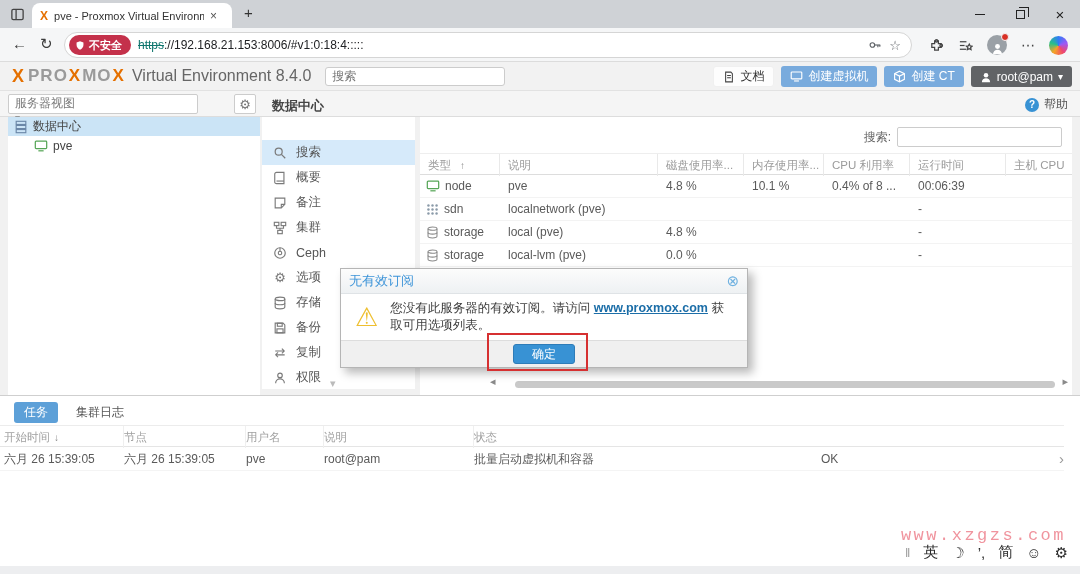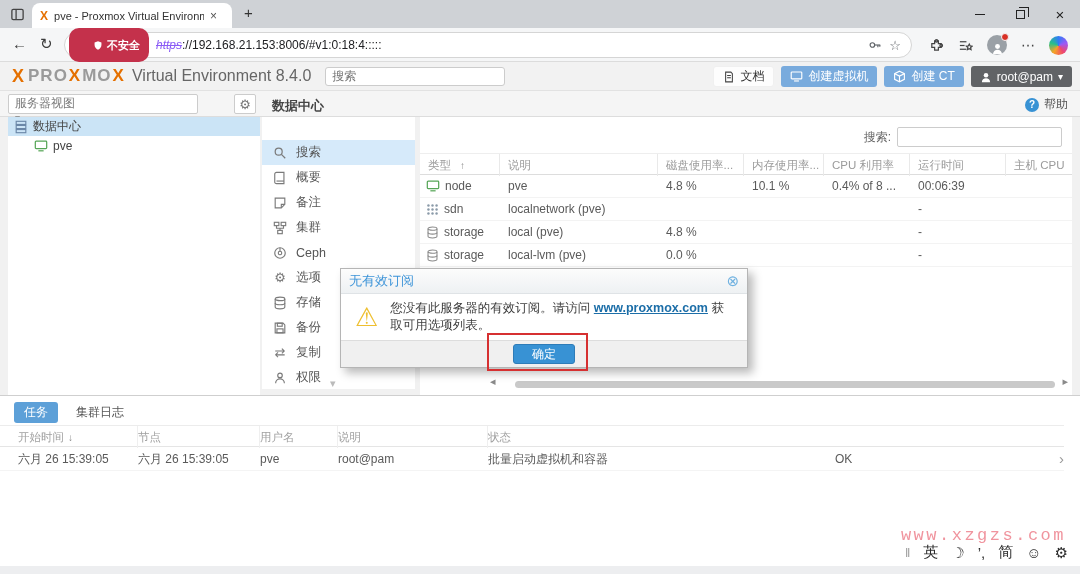--- a/index.html
+++ b/index.html
@@ -18,23 +18,23 @@
   .wincontrols { position:absolute; right:0; top:0; height:28px; display:flex; }
   .winbtn { width:40px; height:28px; display:flex; align-items:center; justify-content:center; color:#222; font-size:12px; }
   .restore-glyph { width:9px; height:9px; border:1px solid #222; position:relative; }
   .restore-glyph:before { content:""; position:absolute; left:2px; top:-4px; width:9px; height:9px; border:1px solid #222; border-left:none; border-bottom:none; }
   .min-glyph { width:10px; height:0; border-top:1px solid #222; }
 
   
   .toolbar { position:absolute; left:0; top:28px; width:1080px; height:34px; background:#f5f6f7; border-bottom:1px solid #dcdcdc; }
   .navbtn { position:absolute; top:7px; font-size:15px; color:#3c3c3c; }
   .addrpill { position:absolute; left:64px; top:4px; width:848px; height:26px; background:#fff; border:1px solid #d5d5d5; border-radius:13px; display:flex; align-items:center; padding:0 10px 0 4px; gap:7px; }
-  .badge { background:#c4314b; color:#fff; font-size:11px; font-weight:bold; border-radius:10px; height:34px; display:flex; align-items:center; gap:4px; padding:0 9px 0 24px; }
+  .badge { background:#c4314b; color:#fff; font-size:11px; font-weight:bold; border-radius:10px; height:20px; display:flex; align-items:center; gap:4px; padding:0 9px 0 6px; }
   .url { font-size:12px; color:#202124; white-space:nowrap; overflow:hidden; flex:1; }
-  .url .scheme { color:#8b5cf6; text-decoration:line-through;font-style:italic; }
+  .url .scheme { color:#0f766e; text-decoration:line-through; }
   .pill-ico { color:#5f6368; font-size:13px; }
   .right-icos { position:absolute; right:0; top:0; height:34px; display:flex; align-items:center; gap:14px; padding-right:12px; }
   .right-icos .ico { color:#444; font-size:14px; }
   .avatar { width:20px; height:20px; border-radius:50%; background:#9aa0a6; position:relative; display:flex; align-items:flex-end; justify-content:center; overflow:visible; }
   .avatar .dot { position:absolute; right:-2px; top:-2px; width:8px; height:8px; border-radius:50%; background:#d93025; border:1px solid #f5f6f7; }
   .copilot { width:19px; height:19px; border-radius:50%; background:conic-gradient(#2f7cf6,#9b59f6,#ef476f,#f7a325,#29c08a,#2f7cf6); }
 
   
   .masthead { position:absolute; left:0; top:62px; width:1080px; height:29px; background:#f2f2f2; border-bottom:1px solid #e2e2e2; display:flex; align-items:center; }
   .logo { margin-left:12px; font-weight:bold; font-size:17px; letter-spacing:1px; color:#9a9a9a; display:flex; align-items:center; gap:1px; }
@@ -98,21 +98,21 @@
   .dlg-msg a { color:#1c6ea8; font-weight:bold; text-decoration:underline; }
   .dlg-foot { height:27px; background:#f0f0f0; border-top:1px solid #ddd; display:flex; align-items:center; justify-content:center; }
   .ok-btn { width:62px; height:20px; background:#3892d4; border:1px solid #2e7cb8; border-radius:3px; color:#fff; font-size:12px; display:flex; align-items:center; justify-content:center; }
   .annotation { position:absolute; left:487px; top:333px; width:101px; height:38px; border:2px solid #d63031; z-index:11; }
 
   
   .bottom-panel { position:absolute; left:0; top:395px; width:1080px; height:89px; background:#fff; border-top:1px solid #cfcfcf; }
   .bp-tabs { position:absolute; left:14px; top:6px; display:flex; align-items:center; gap:18px; }
   .bp-tab-active { background:#5da0d8; color:#fff; font-size:12px; border-radius:3px; padding:2px 10px; }
   .bp-tab { color:#555; font-size:12px; }
-  .bp-head, .bp-row { display:grid; grid-template-columns:120px 122px 78px 150px 347px 1fr; align-items:center; padding-left:18px; }
+  .bp-head, .bp-row { display:grid; grid-template-columns:120px 122px 78px 150px 347px 1fr; align-items:center; padding-left:4px; }
   .bp-head { position:absolute; left:0; top:29px; width:1064px; height:22px; border-top:1px solid #ececec; border-bottom:1px solid #e5e5e5; }
   .bp-head .hc { font-size:11.5px; color:#a0a0a0; display:flex; gap:4px; align-items:center; border-right:1px solid #efefef; height:22px; }
   .bp-head .hc:last-child { border-right:none; }
   .bp-row { position:absolute; left:0; top:52px; width:1064px; height:23px; font-size:12px; color:#5a5a5a; border-bottom:1px solid #f4f4f4; }
   .bp-chevron { position:absolute; right:16px; top:54px; color:#999; font-size:15px; }
 
   
   .watermark { position:absolute; right:14px; top:526px; font-family:Liberation Mono, monospace; font-size:17px; letter-spacing:2.5px; color:#f0949e; }
   .ime-bar { position:absolute; right:12px; top:543px; display:flex; align-items:center; gap:13px; font-size:15px; color:#2c2c2c; }
   .ime-bar .handle { color:#9a9a9a; font-size:13px; }

